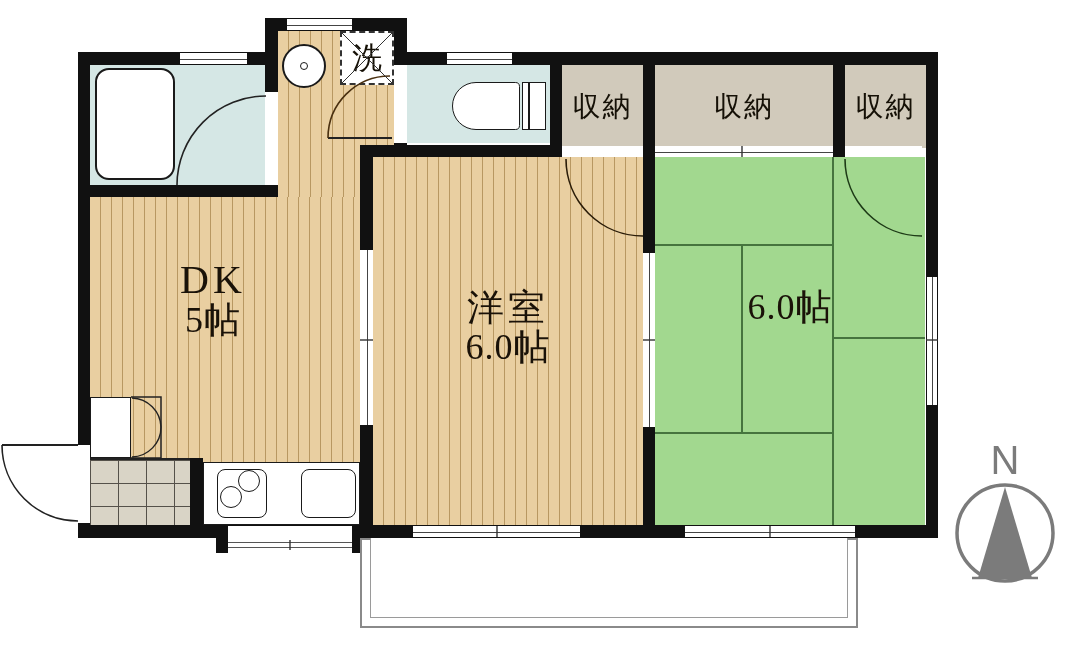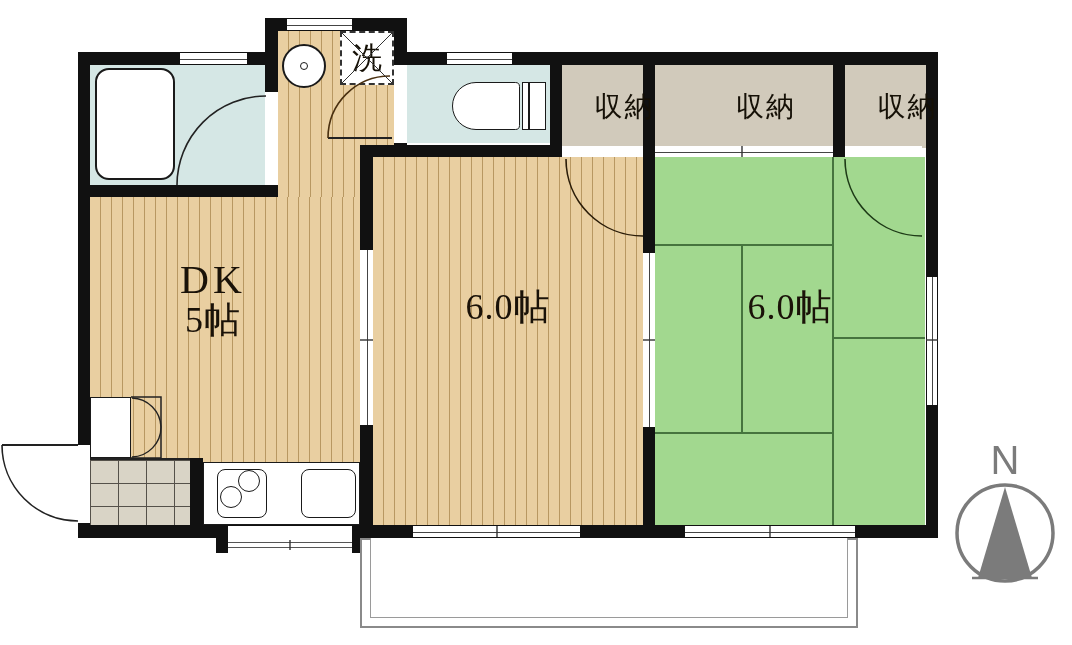--- a/index.html
+++ b/index.html
@@ -16,21 +16,21 @@
         background-image:linear-gradient(to right,#55514a 1px,transparent 1px),linear-gradient(to bottom,#55514a 1px,transparent 1px);
         background-size:28px 23px;border-top:2px solid #222;}
   .fixture{position:absolute;background:#ffffff;border:2px solid #1a1a1a;box-sizing:border-box;}
   .thin{border-width:1.5px;}
   .glass-h{position:absolute;left:0;right:0;top:50%;height:1px;background:#444;}
   .glass-v{position:absolute;top:0;bottom:0;left:50%;width:1px;background:#444;}
   .roomlabel{position:absolute;text-align:center;color:#1a1208;line-height:1.08;}
   .roomlabel .nm{font-size:40px;letter-spacing:4px;}
   .roomlabel .sz{font-size:36px;letter-spacing:1px;}
   .cl-label{position:absolute;display:flex;align-items:center;justify-content:center;
-            font-size:28px;color:#151006;letter-spacing:2px;padding-left:22px;}
+            font-size:28px;color:#151006;letter-spacing:2px;}
   .sen{position:absolute;display:flex;align-items:center;justify-content:center;
        font-size:30px;color:#151006;background:transparent;}
   .dashedbox{position:absolute;border:2px dashed #333;box-sizing:border-box;background:#fff;}
   .nletter{position:absolute;font-family:"Liberation Sans","DejaVu Sans",sans-serif;
            font-size:40px;color:#7b7b7b;text-align:center;}
   .balc{position:absolute;border:2px solid #8a8a8a;box-sizing:border-box;background:#ffffff;}
   .balc-inner{position:absolute;border:1.5px solid #9a9a9a;border-top:none;box-sizing:border-box;background:#ffffff;}
   svg.overlay{position:absolute;left:0;top:0;pointer-events:none;}
 </style>
 </head>
@@ -128,20 +128,21 @@
   <div class="fixture thin" style="left:220px;top:486px;width:22px;height:22px;border-radius:50%;"></div>
   <div class="fixture thin" style="left:238px;top:470px;width:22px;height:22px;border-radius:50%;"></div>
   <div class="fixture thin" style="left:301px;top:469px;width:55px;height:49px;border-radius:8px;"></div>
   <div class="fixture thin" style="left:90px;top:397px;width:41px;height:61px;"></div>
 
   <div class="roomlabel" style="left:90px;top:258px;width:246px;">
     <div class="nm">DK</div>
     <div class="sz">5帖</div>
   </div>
   <div class="roomlabel" style="left:373px;top:288px;width:270px;">
+    <div class="nm" style="font-size:37px;">洋室</div>
     <div class="sz">6.0帖</div>
   </div>
   <div class="roomlabel" style="left:655px;top:288px;width:270px;">
     <div class="sz">6.0帖</div>
   </div>
   <div class="cl-label" style="left:562px;top:65px;width:81px;height:83px;">収納</div>
   <div class="cl-label" style="left:655px;top:65px;width:178px;height:83px;">収納</div>
   <div class="cl-label" style="left:845px;top:65px;width:81px;height:83px;">収納</div>
   <div class="sen" style="left:340px;top:31px;width:54px;height:54px;">洗</div>
   <div class="nletter" style="left:980px;top:438px;width:50px;">N</div>

